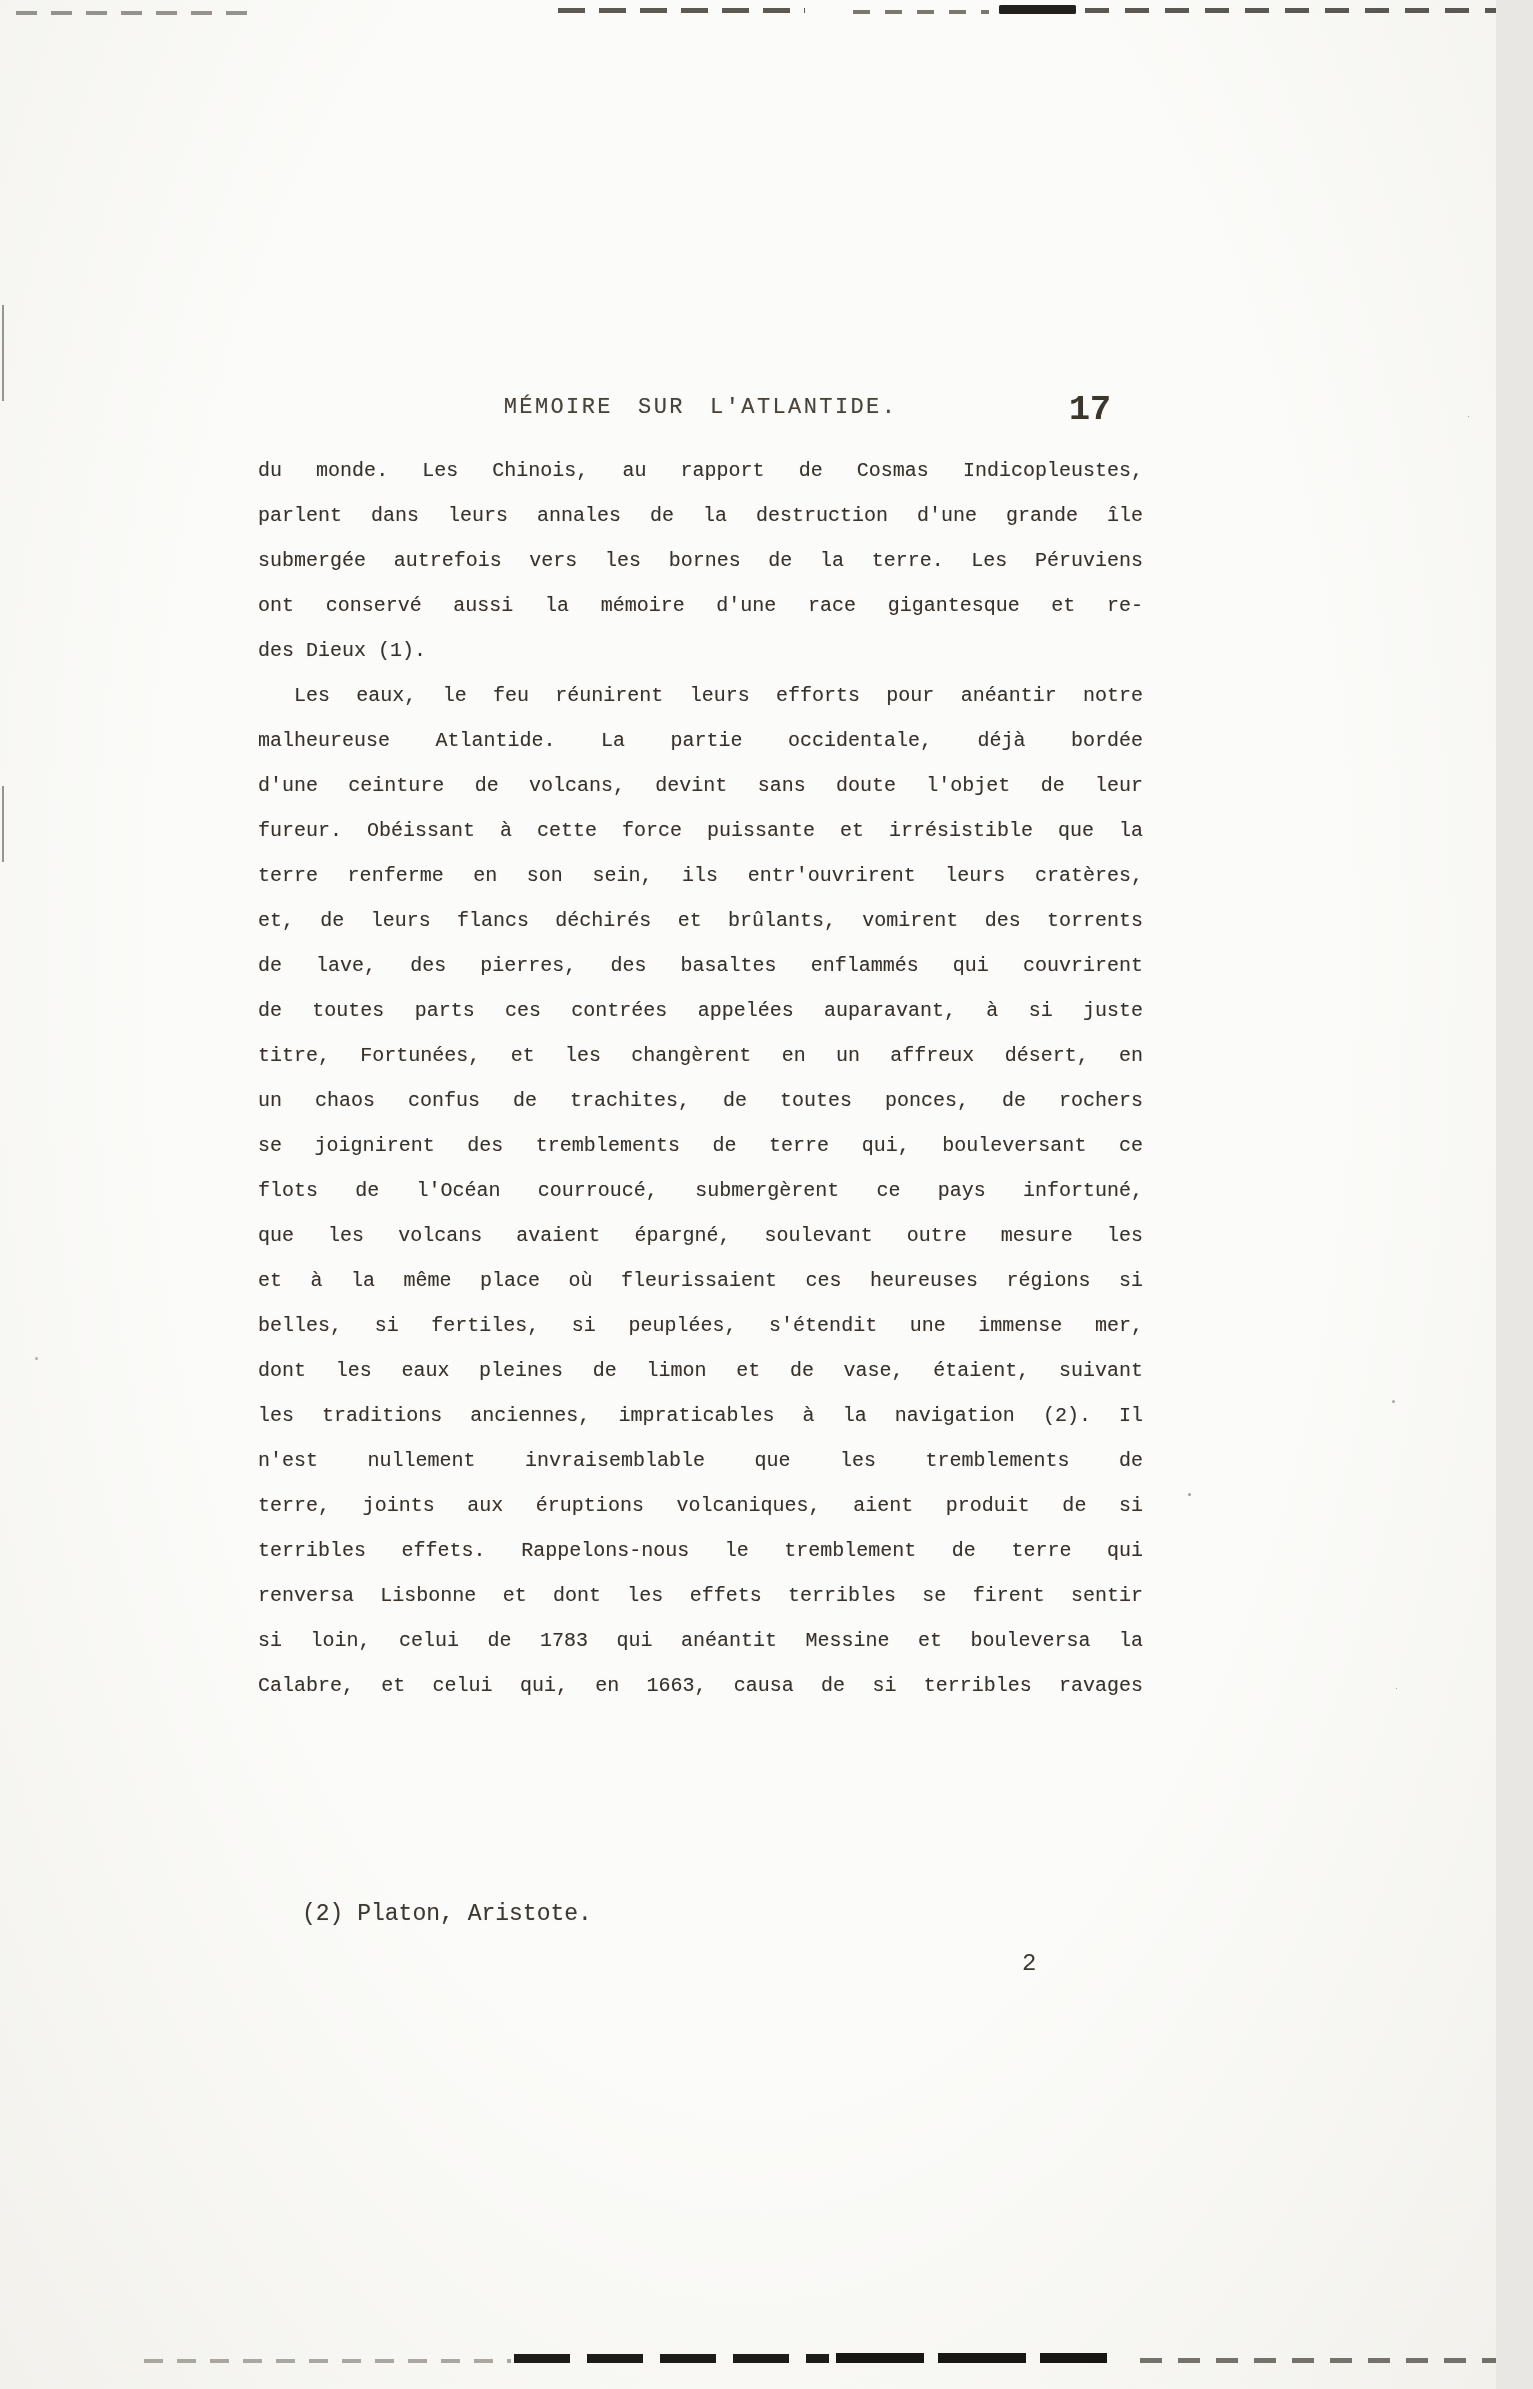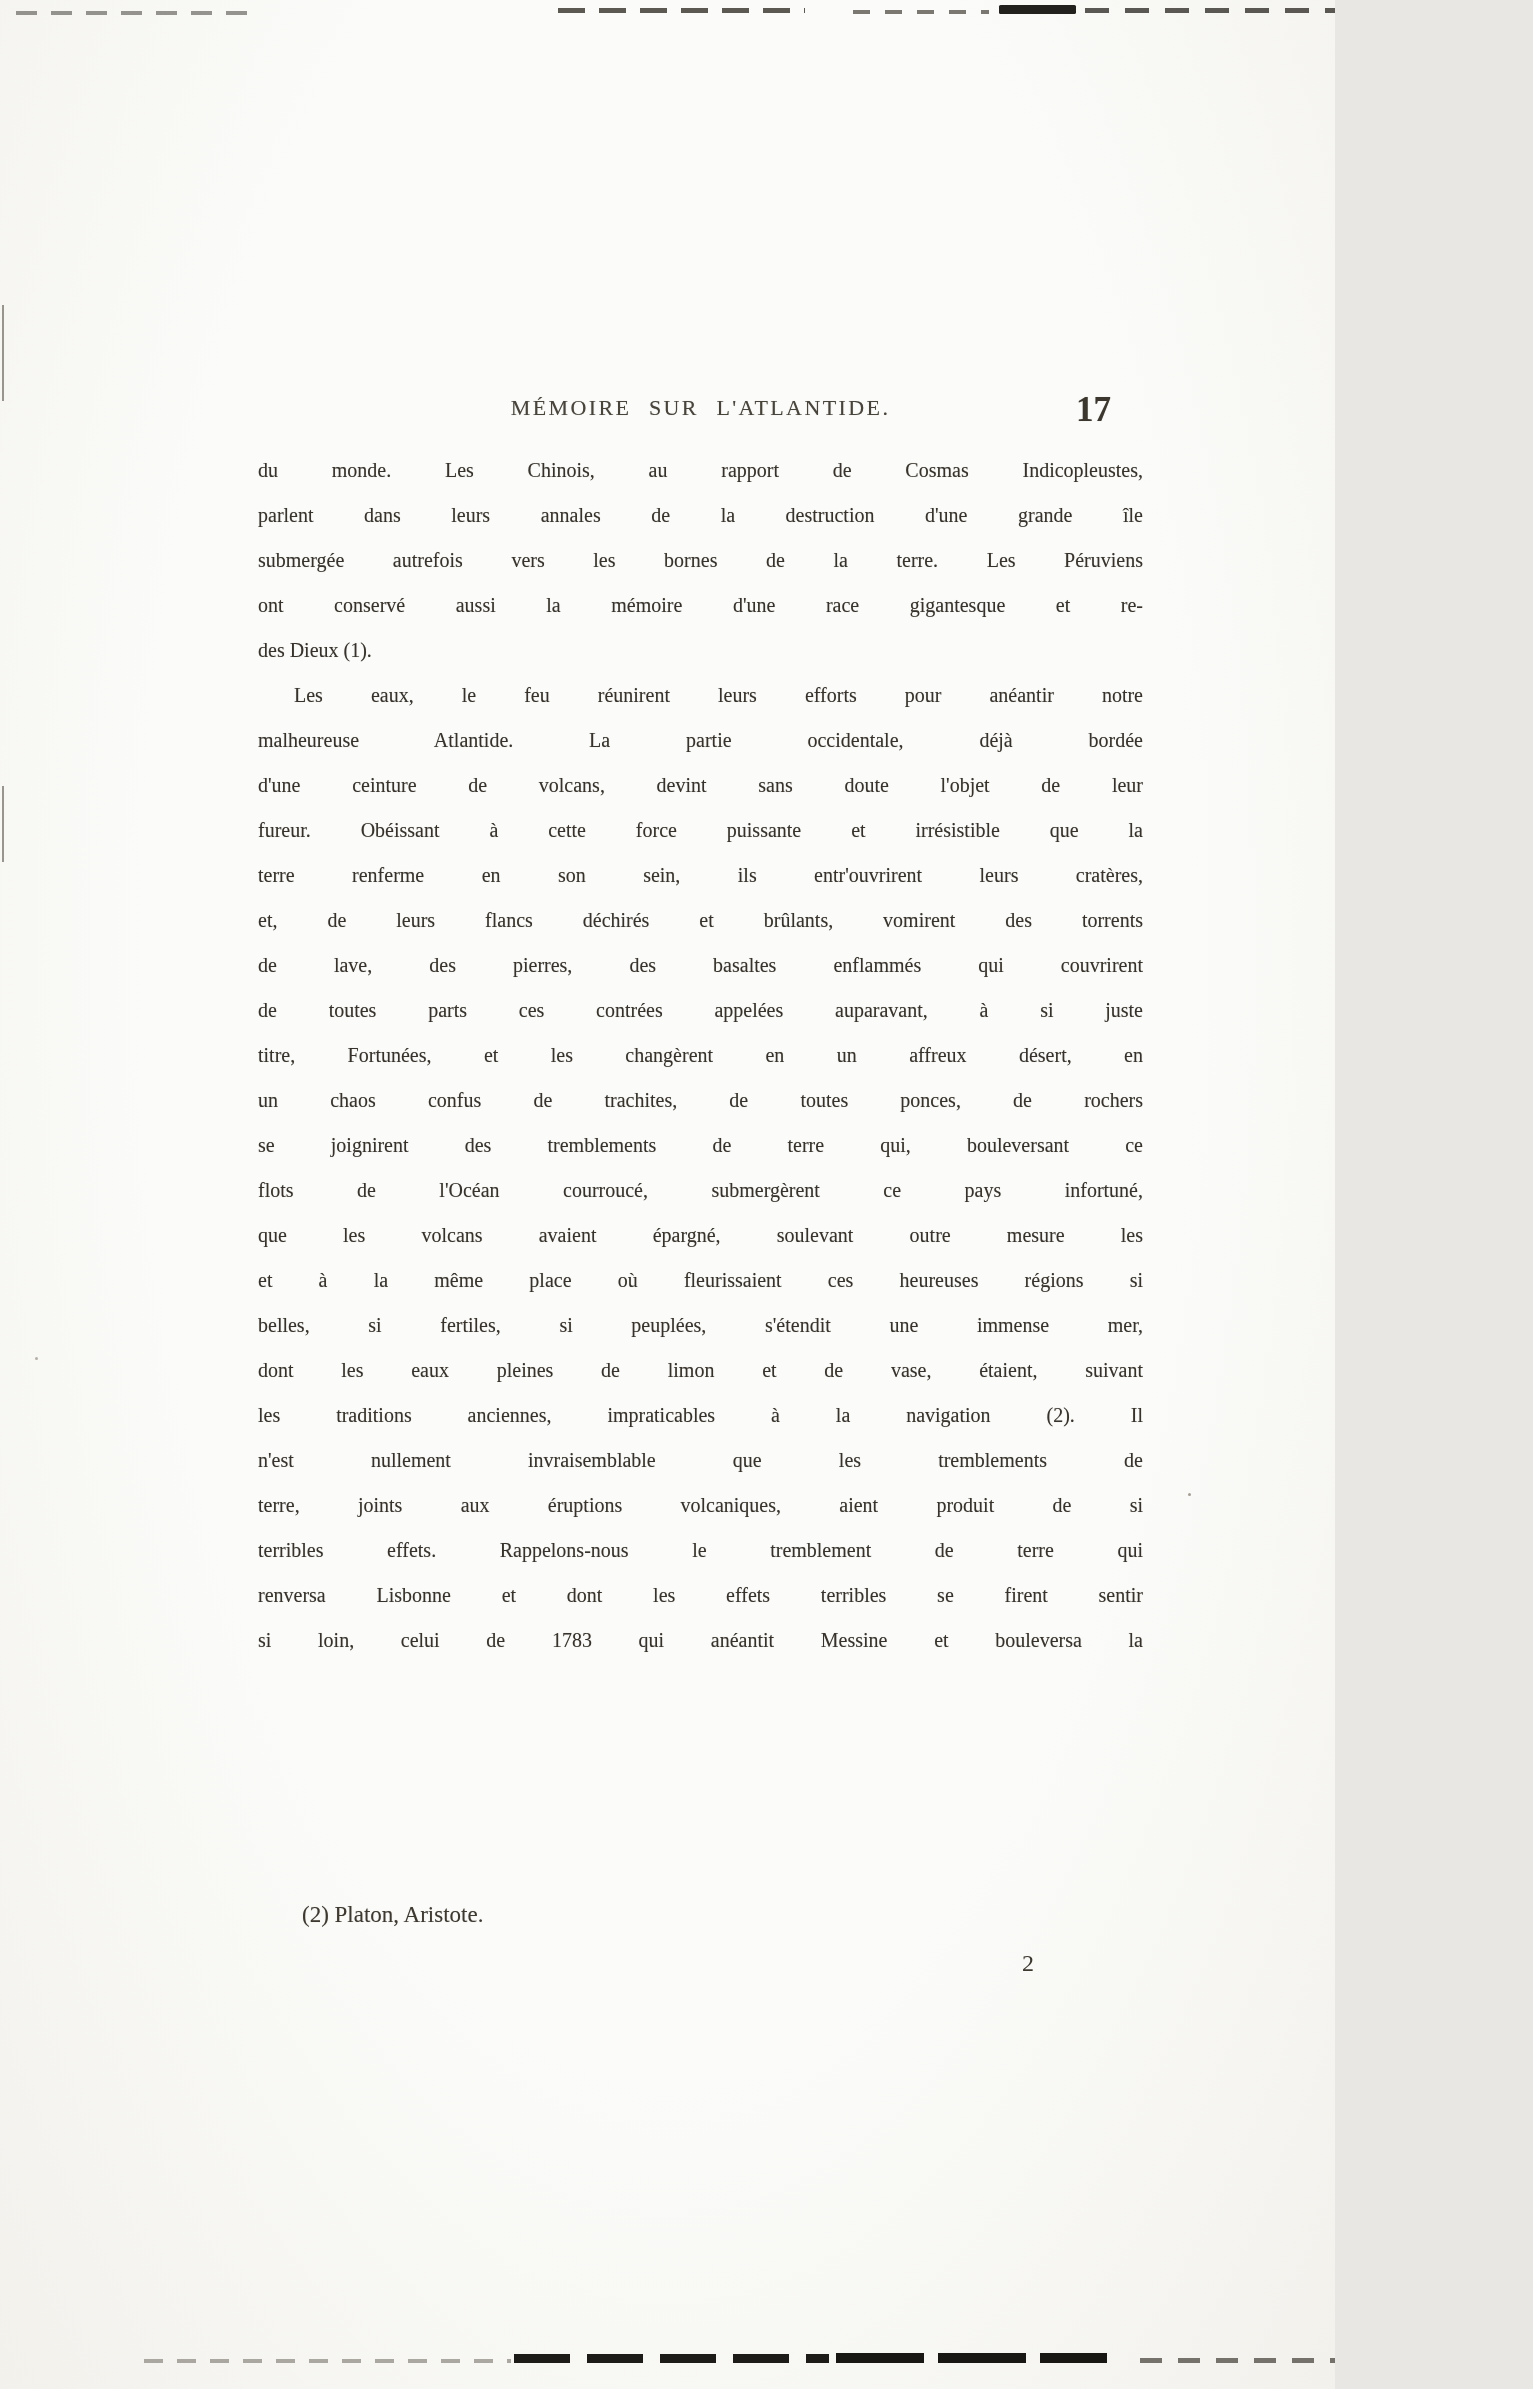--- a/index.html
+++ b/index.html
@@ -3,25 +3,25 @@
 <meta charset="utf-8">
 <title>Scanned book page</title>
 <style>
   html, body {
     margin: 0;
     padding: 0;
     background: #e8e7e3;
   }
   .page {
     position: relative;
-    width: 1335px;
+    width: 1496px;
     height: 2389px;
     background: radial-gradient(ellipse at 50% 40%, var(--paper, #fbfbf9) 55%, #f2f1ec 100%);
     overflow: hidden;
-    font-family: Liberation Serif, serif;
+    font-family: Liberation Mono, monospace;
     color: var(--ink, #37332c);
   }
 
   
   .header-row {
     position: absolute;
     top: 392px;
     left: 258px;
     width: 885px;
     height: 35px;
@@ -185,20 +185,21 @@
         <div class="line">que les volcans avaient épargné, soulevant outre mesure les</div>
         <div class="line">et à la même place où fleurissaient ces heureuses régions si</div>
         <div class="line">belles, si fertiles, si peuplées, s'étendit une immense mer,</div>
         <div class="line">dont les eaux pleines de limon et de vase, étaient, suivant</div>
         <div class="line">les traditions anciennes, impraticables à la navigation (2). Il</div>
         <div class="line">n'est nullement invraisemblable que les tremblements de</div>
         <div class="line">terre, joints aux éruptions volcaniques, aient produit de si</div>
         <div class="line">terribles effets. Rappelons-nous le tremblement de terre qui</div>
         <div class="line">renversa Lisbonne et dont les effets terribles se firent sentir</div>
         <div class="line">si loin, celui de 1783 qui anéantit Messine et bouleversa la</div>
+        <div class="line">Calabre, et celui qui, en 1663, causa de si terribles ravages</div>
       </div>
     </div>
 
   <div class="footnotes">
       <div class="footnote"><span>(2) Platon, Aristote.</span></div>
     </div>
 
   <div class="signature">2</div>
 
 </div>

